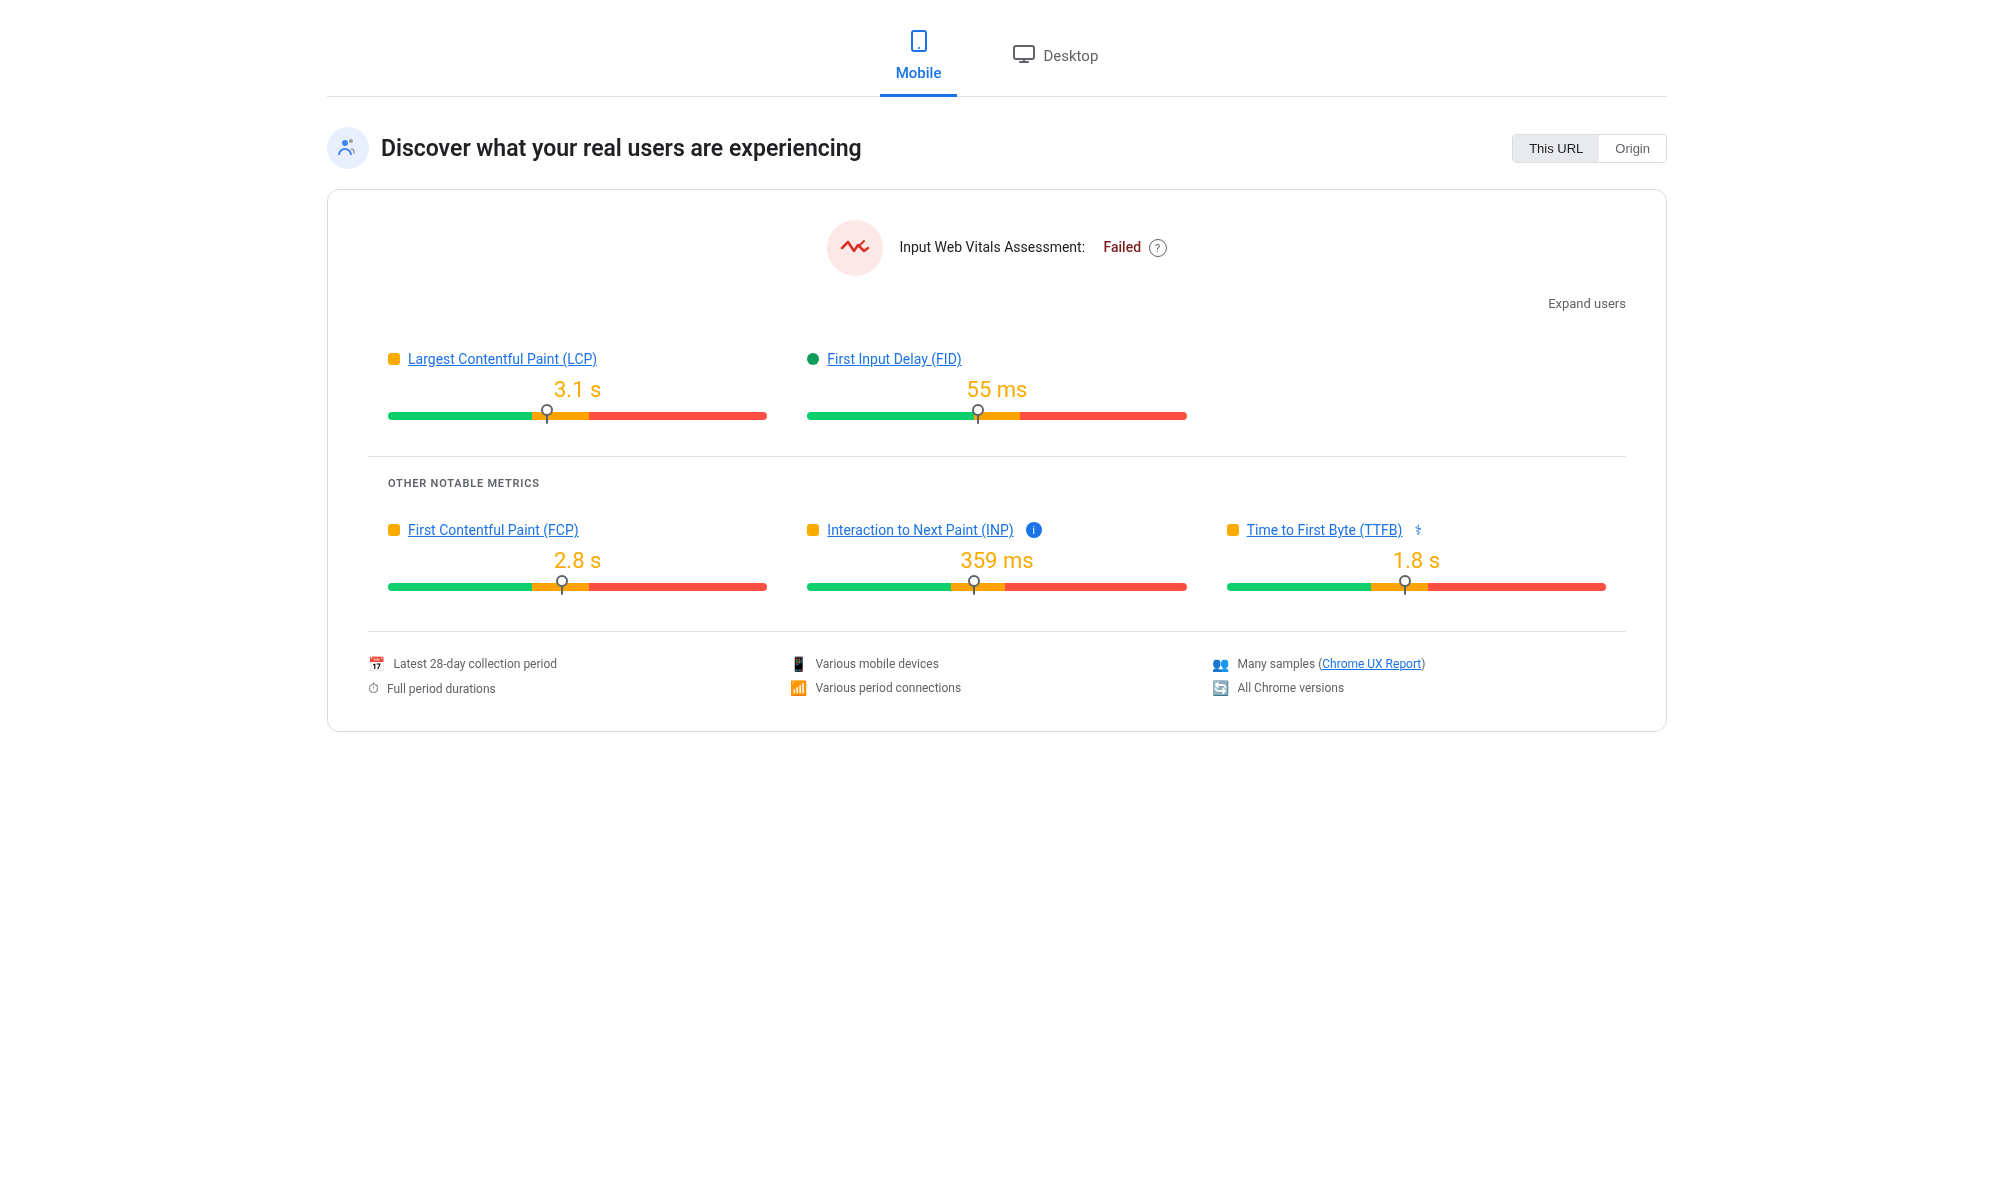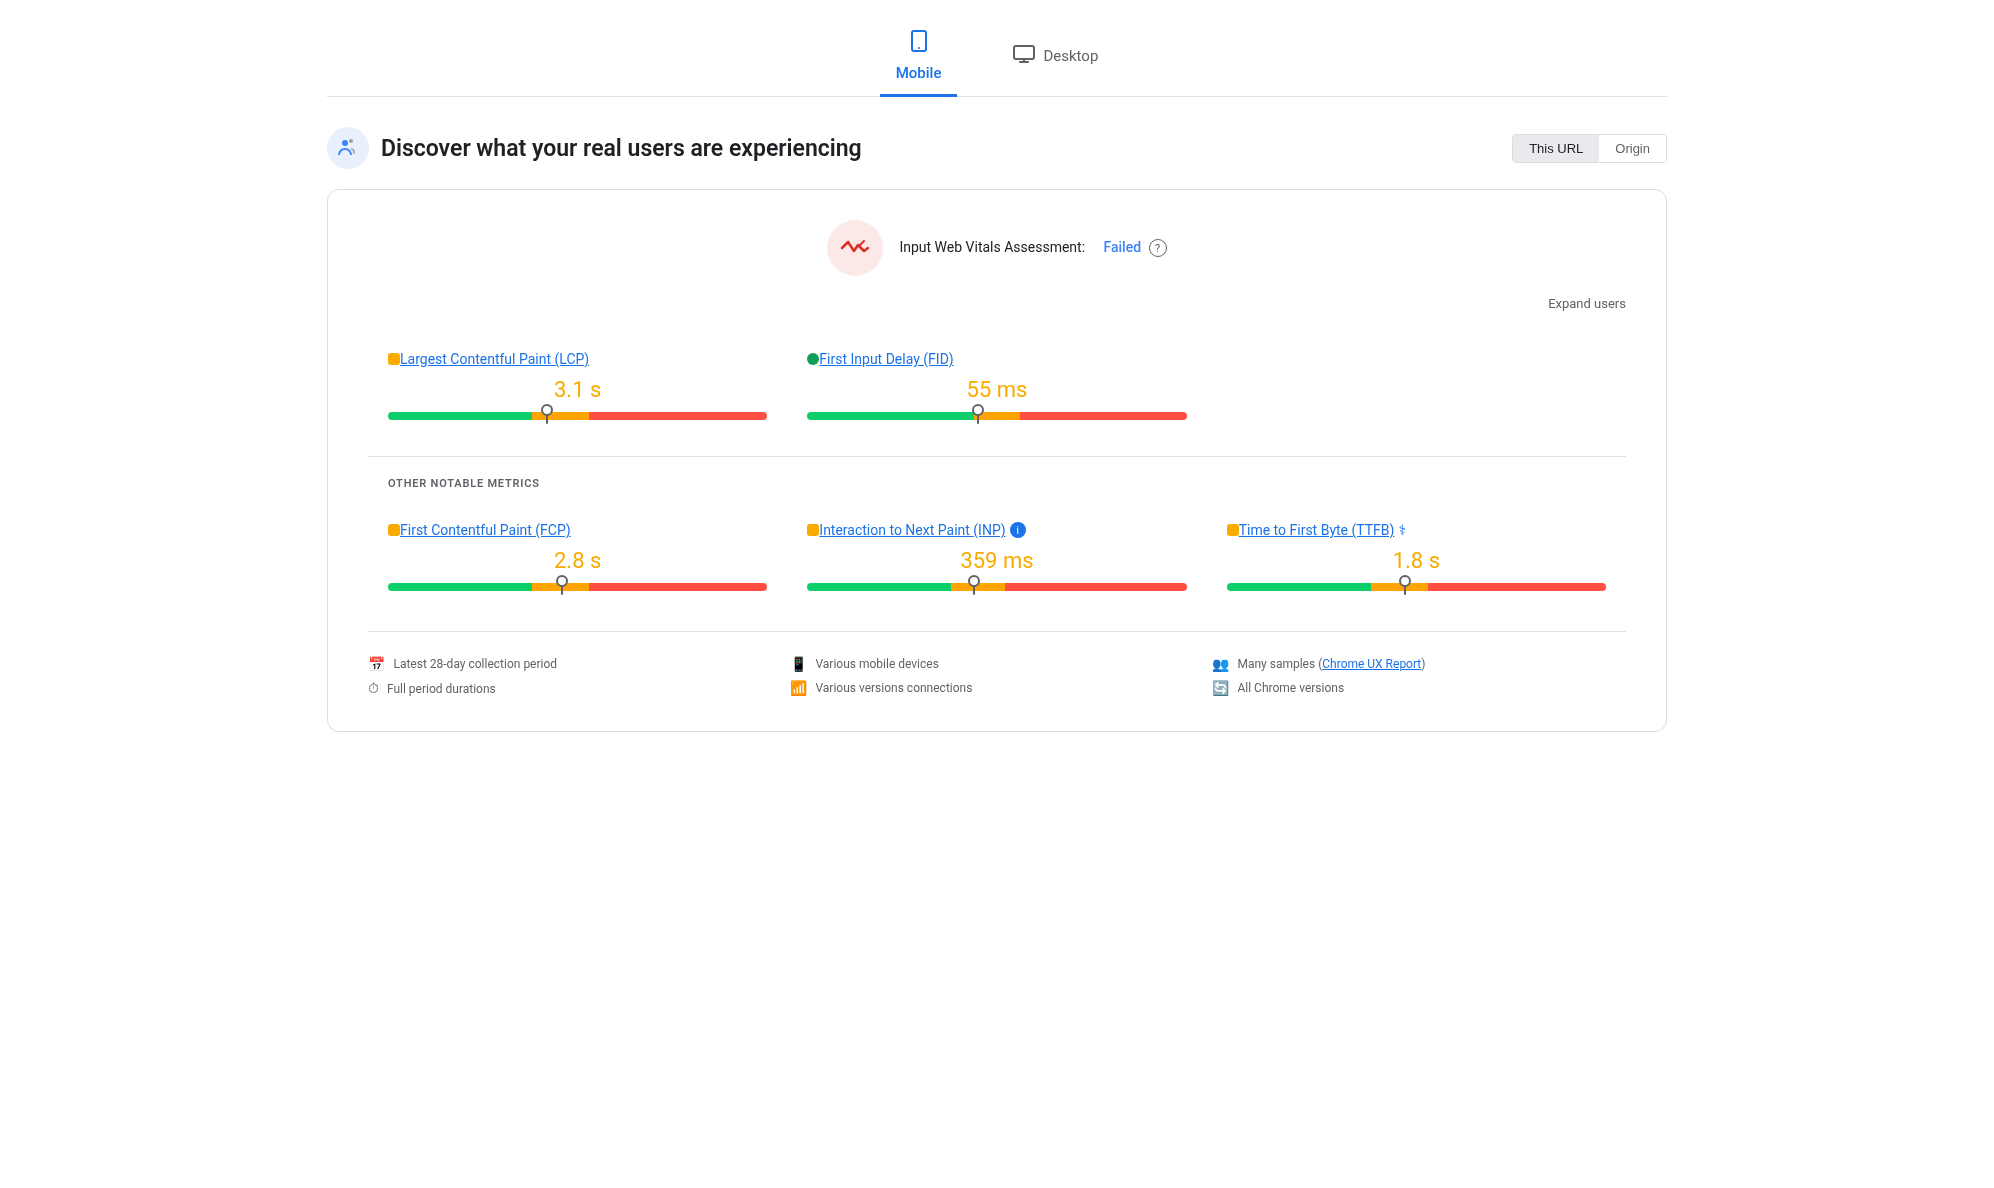--- a/index.html
+++ b/index.html
@@ -114,21 +114,21 @@
     .assessment-icon {
       width: 56px;
       height: 56px;
       background: #fce8e6;
       border-radius: 50%;
       display: flex;
       align-items: center;
       justify-content: center;
     }
     .assessment-status {
-      color: #3b82f6;
+      color: #7f1d1d;
       font-weight: 500;
       padding-left: 15px;
     }
     .help-icon {
       display: inline-flex;
       align-items: center;
       justify-content: center;
       width: 18px;
       height: 18px;
       border: 1.5px solid #5f6368;
@@ -152,21 +152,21 @@
       display: grid;
       grid-template-columns: 1fr 1fr 1fr;
       gap: 0;
     }
     .metric-item {
       padding: 16px 20px;
     }
     .metric-label {
       display: flex;
       align-items: center;
-      gap: 0;
+      gap: 8px;
       margin-bottom: 10px;
       text-align: right;
     }
     .metric-dot {
       width: 12px;
       height: 12px;
       border-radius: 3px;
       flex-shrink: 0;
     }
     .metric-dot.orange { background: #f9ab00; }
@@ -441,21 +441,21 @@
             <span>Full period durations</span>
           </div>
         </div>
         <div>
           <div class="footer-item">
             <span class="footer-icon">📱</span>
             <span>Various mobile devices</span>
           </div>
           <div class="footer-item">
             <span class="footer-icon">📶</span>
-            <span>Various versions connections</span>
+            <span>Various period connections</span>
           </div>
         </div>
         <div>
           <div class="footer-item">
             <span class="footer-icon">👥</span>
             <span>Many samples (<span class="footer-link">Chrome UX Report</span>)</span>
           </div>
           <div class="footer-item">
             <span class="footer-icon">🔄</span>
             <span>All Chrome versions</span>

